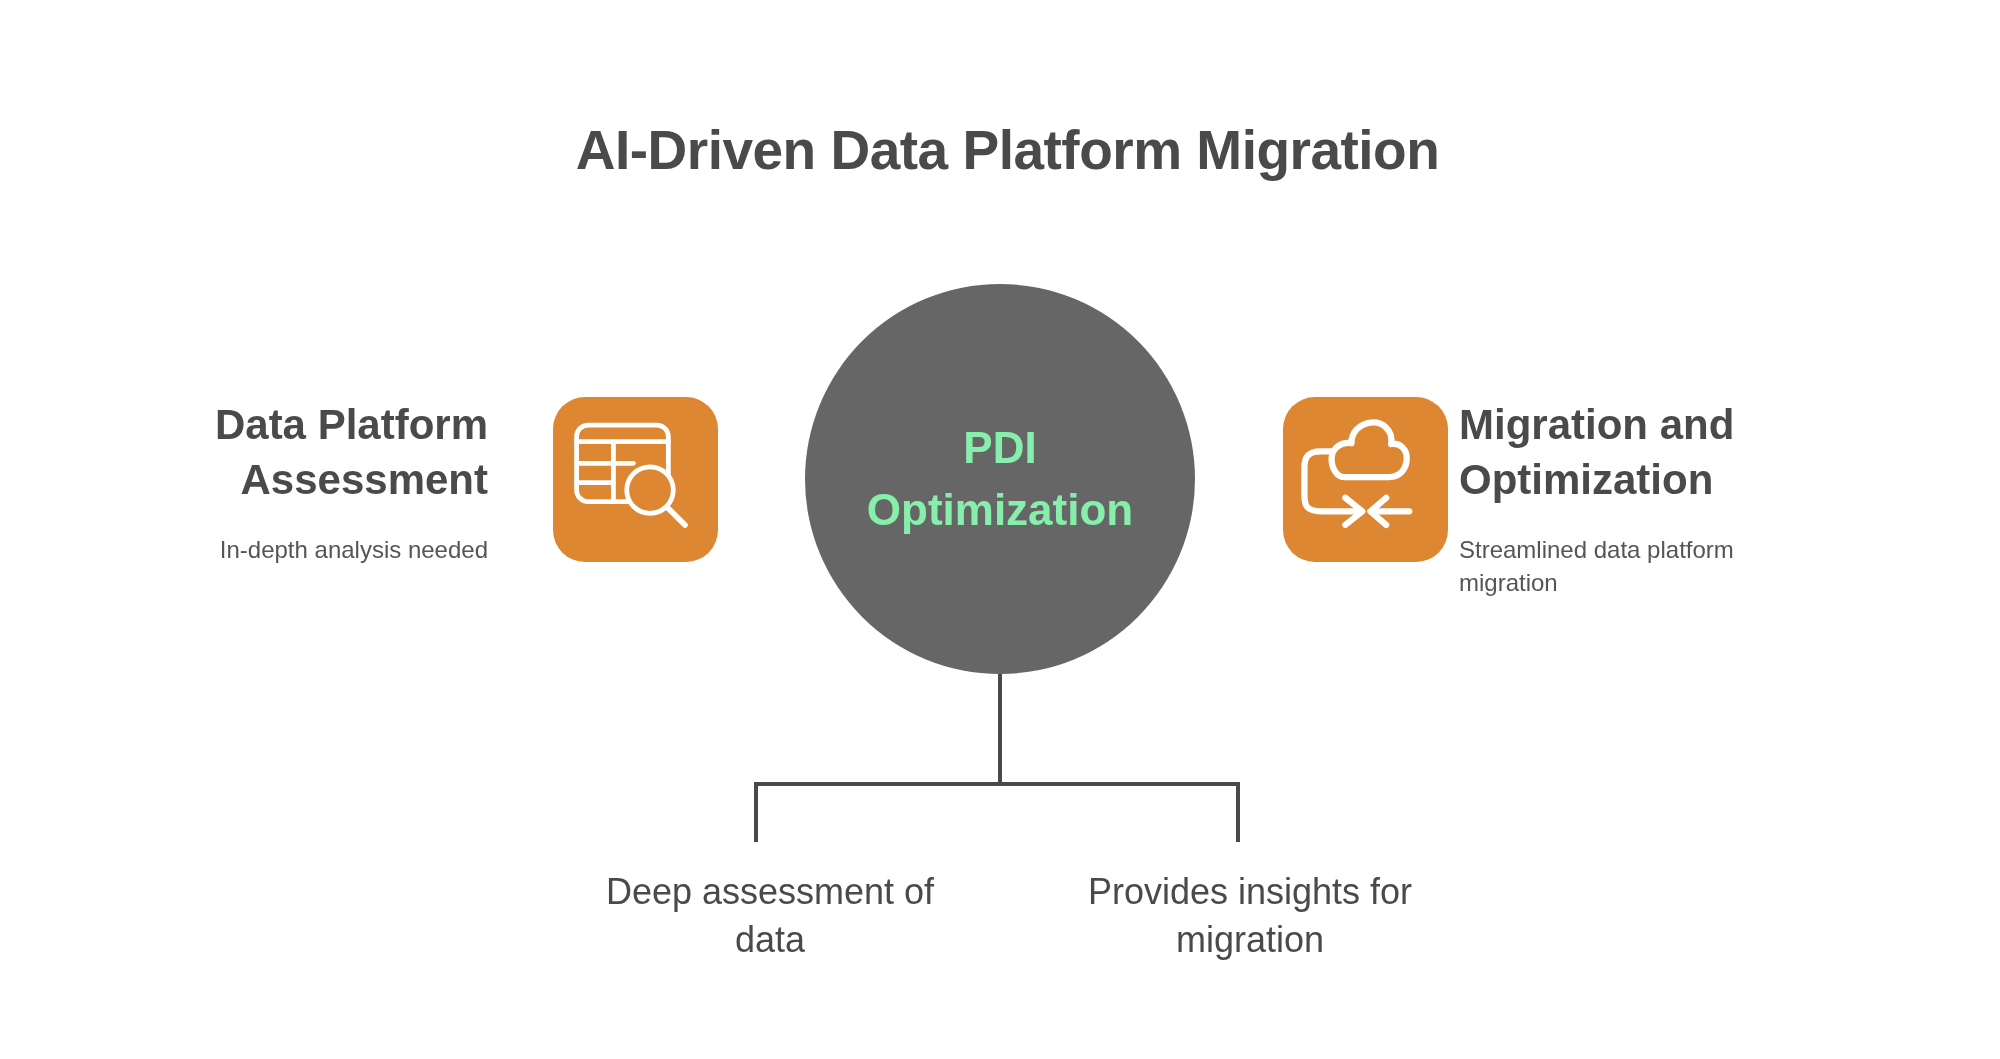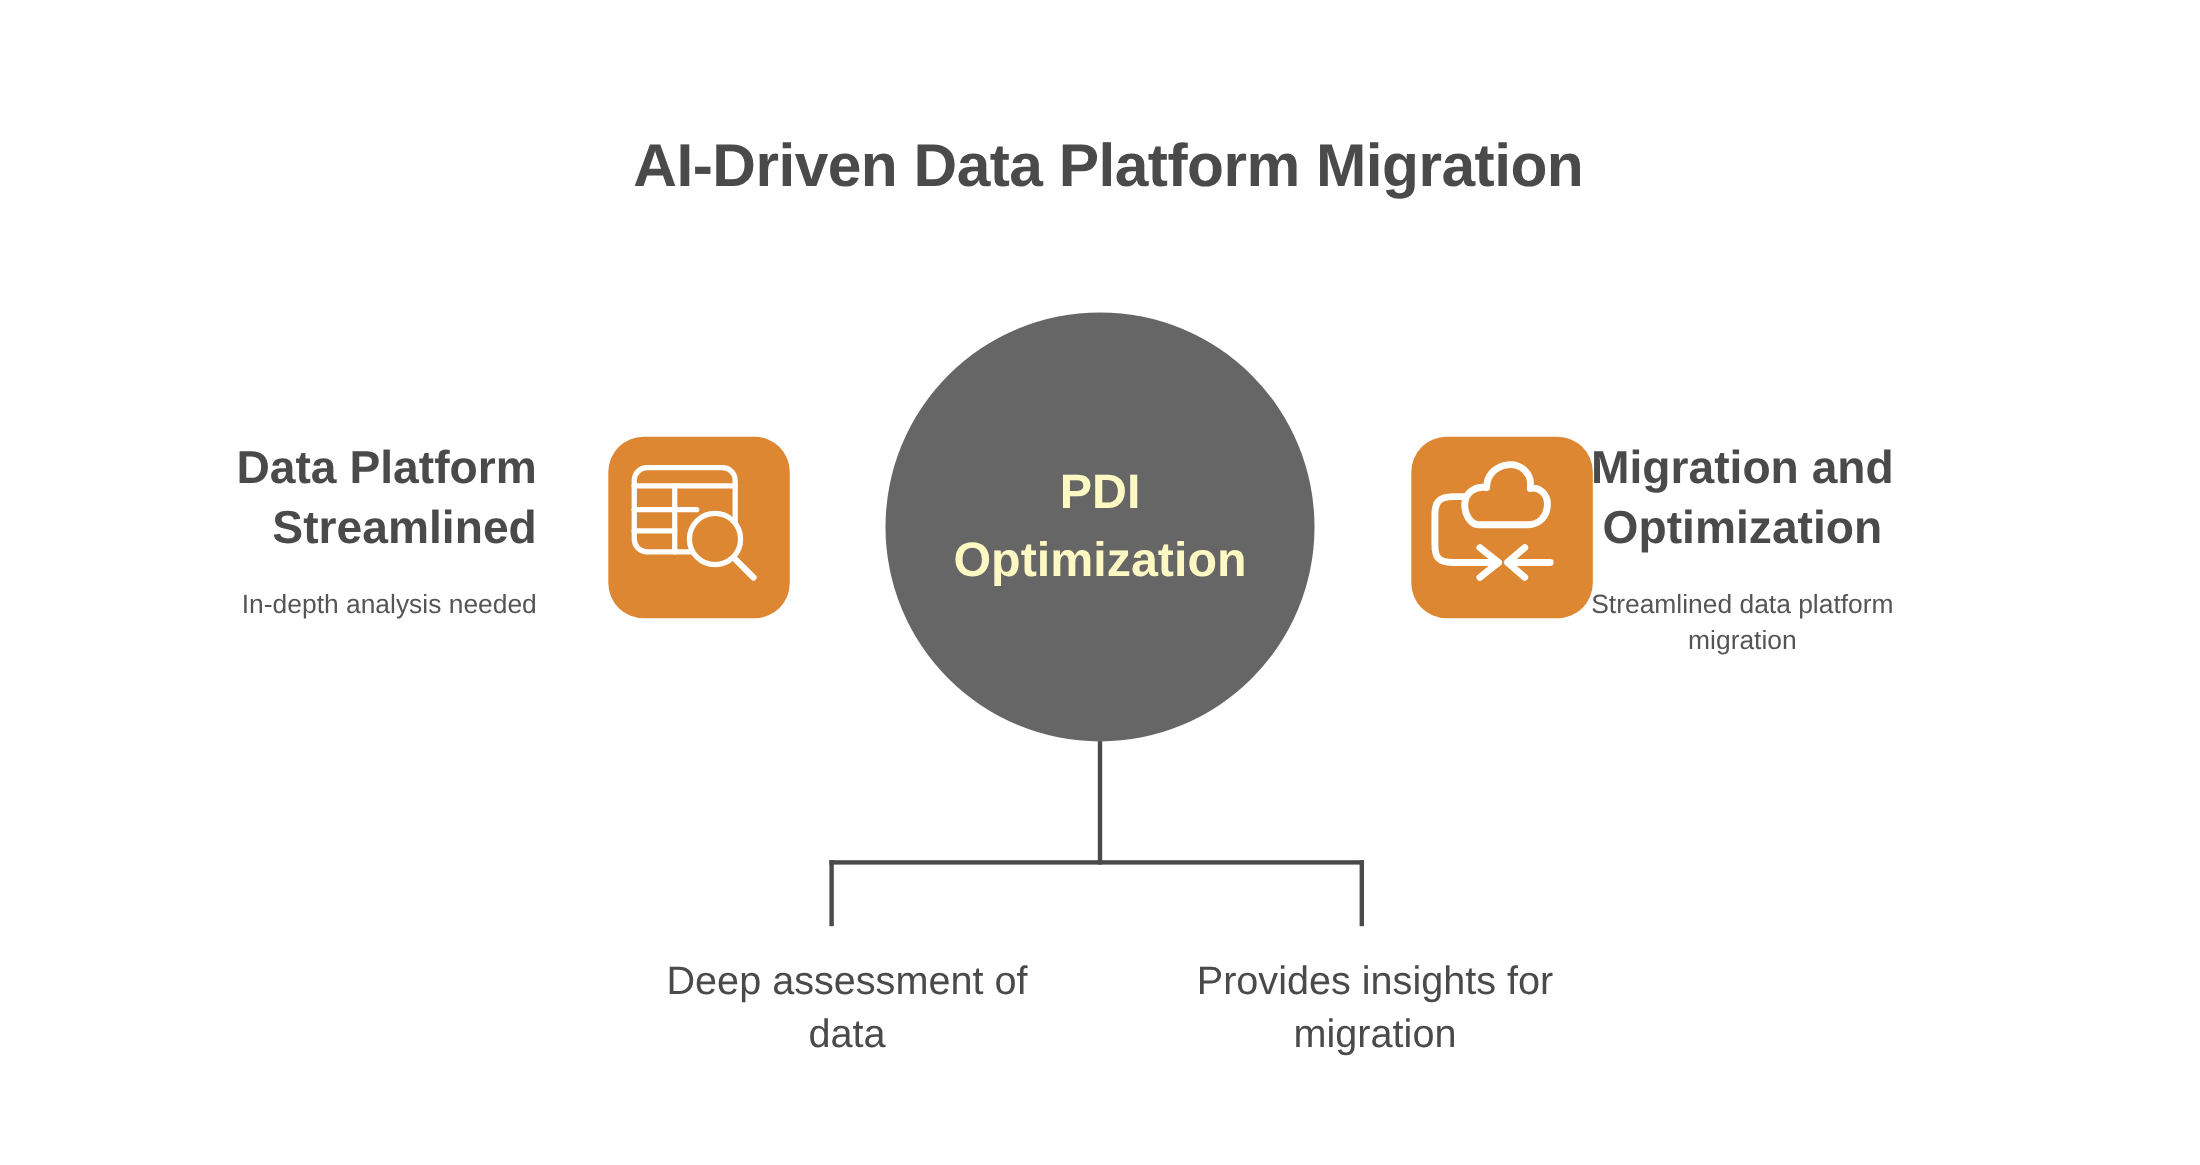--- a/index.html
+++ b/index.html
@@ -39,21 +39,21 @@
     left:805px;
     top:284px;
     width:390px;
     height:390px;
     border-radius:50%;
     background:var(--gray);
     display:flex;
     flex-direction:column;
     align-items:center;
     justify-content:center;
-    color:#fef9c3;
+    color:#86efac;
     font-size:44px;
     font-weight:700;
     line-height:1.42;
     text-align:center;
     z-index:2;
   }
   .icon-tile{
     position:absolute;
     top:397px;
     width:165px;
@@ -75,21 +75,21 @@
     line-height:1.3;
   }
   .side-text .desc{
     font-size:24px;
     font-weight:400;
     color:var(--body);
     line-height:1.38;
     margin-top:26px;
   }
   .text-left{left:178px;width:310px;text-align:right;}
-  .text-right{left:1419px;width:330px;text-align:center;}
+  .text-right{left:1459px;width:330px;text-align:left;}
   .connector{position:absolute;background:var(--line);z-index:1;}
   .conn-stem{left:998px;top:672px;width:4px;height:114px;}
   .conn-bar{left:754px;top:782px;width:486px;height:4px;}
   .conn-drop-left{left:754px;top:782px;width:4px;height:60px;}
   .conn-drop-right{left:1236px;top:782px;width:4px;height:60px;}
   .branch-label{
     position:absolute;
     top:868px;
     width:350px;
     text-align:center;
@@ -138,21 +138,21 @@
         <path d="M 31,33 L 23,33 C 14.5,33 13,37 13,43 L 13,59.5 C 13,66 14.5,69.3 23,69.3 L 45.5,69.3"></path>
         <path d="M 37.8,61.1 L 48.1,69.3 L 37.8,77.5"></path>
         <path d="M 76.5,69.3 L 54.5,69.3"></path>
         <path d="M 62.5,61.1 L 53,69.3 L 62.5,77.5"></path>
       </g>
       <path d="M 37,48.5 L 64,48.5 C 71,48.5 75,43.5 75,37 C 75,31.5 70.5,27.5 65.5,28.5 C 67,20 60,14.5 53,15.5 C 46,16.5 41.5,21.5 41.5,28 C 35,27 30,31 29.5,36.5 C 29,42.5 32.5,48.5 37,48.5 Z" fill="var(--orange)" stroke="#ffffff" stroke-width="3.8" stroke-linejoin="round"></path>
     </svg>
   </div>
 
   <div class="side-text text-left">
-    <div class="heading">Data Platform Streamlined</div>
+    <div class="heading">Data Platform Assessment</div>
     <div class="desc">In-depth analysis needed</div>
   </div>
 
   <div class="side-text text-right">
     <div class="heading">Migration and Optimization</div>
     <div class="desc">Streamlined data platform migration</div>
   </div>
 
   <div class="branch-label label-right">Provides insights for migration</div>
   <div class="branch-label label-left">Deep assessment of data</div>

